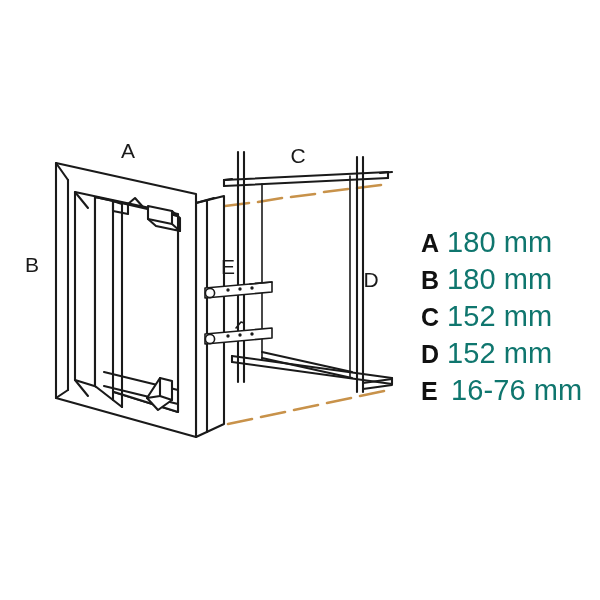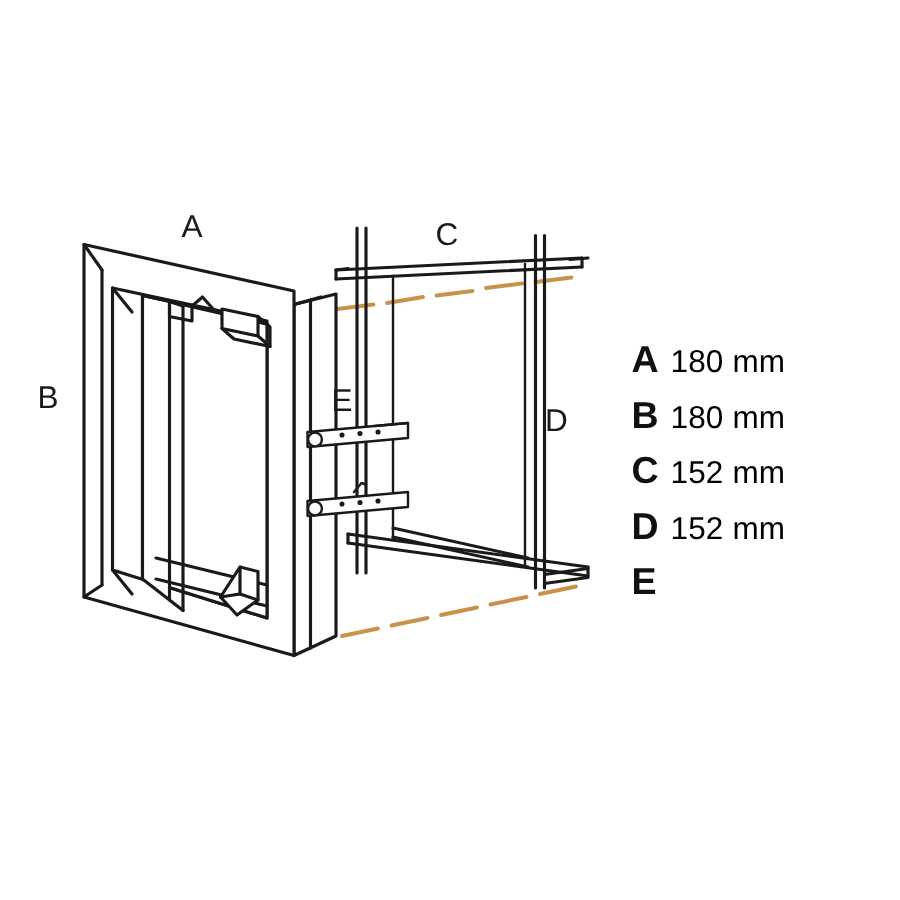--- a/index.html
+++ b/index.html
@@ -87,22 +87,22 @@
     font-weight: bold;
     font-size: 25px;
     color: #111111;
     width: 26px;
     flex: 0 0 26px;
     letter-spacing: -0.3px;
   }
   .legend-val {
     font-family: "Liberation Sans", sans-serif;
     font-weight: 400;
-    font-size: 21px;
-    color: #000000;
+    font-size: 29px;
+    color: #0f766e;
     white-space: nowrap;
     letter-spacing: 0.1px;
   }
   .legend-row.wide-gap .legend-key {
     width: 30px;
     flex: 0 0 30px;
   }
 </style>
 </head>
 <body>
@@ -285,16 +285,17 @@
     <div class="legend-row">
       <span class="legend-key">C</span>
       <span class="legend-val">152 mm</span>
     </div>
     <div class="legend-row">
       <span class="legend-key">D</span>
       <span class="legend-val">152 mm</span>
     </div>
     <div class="legend-row wide-gap">
       <span class="legend-key">E</span>
+      <span class="legend-val">16-76 mm</span>
     </div>
   </div>
 
 </div>
 
 </body></html>

